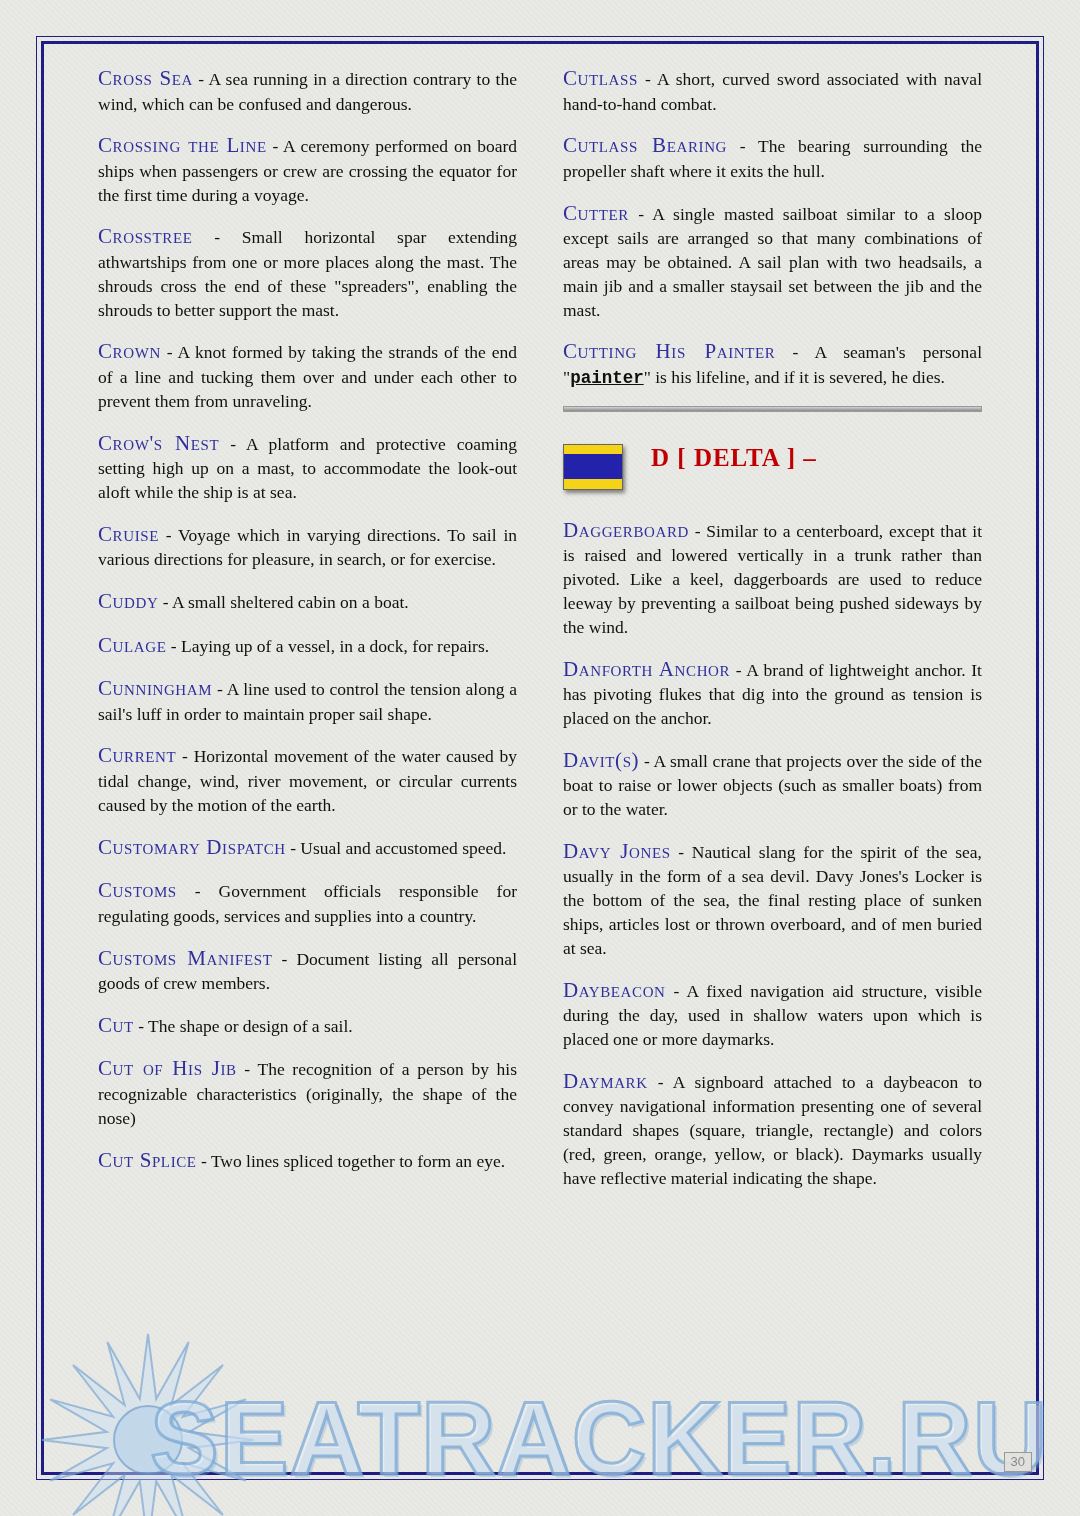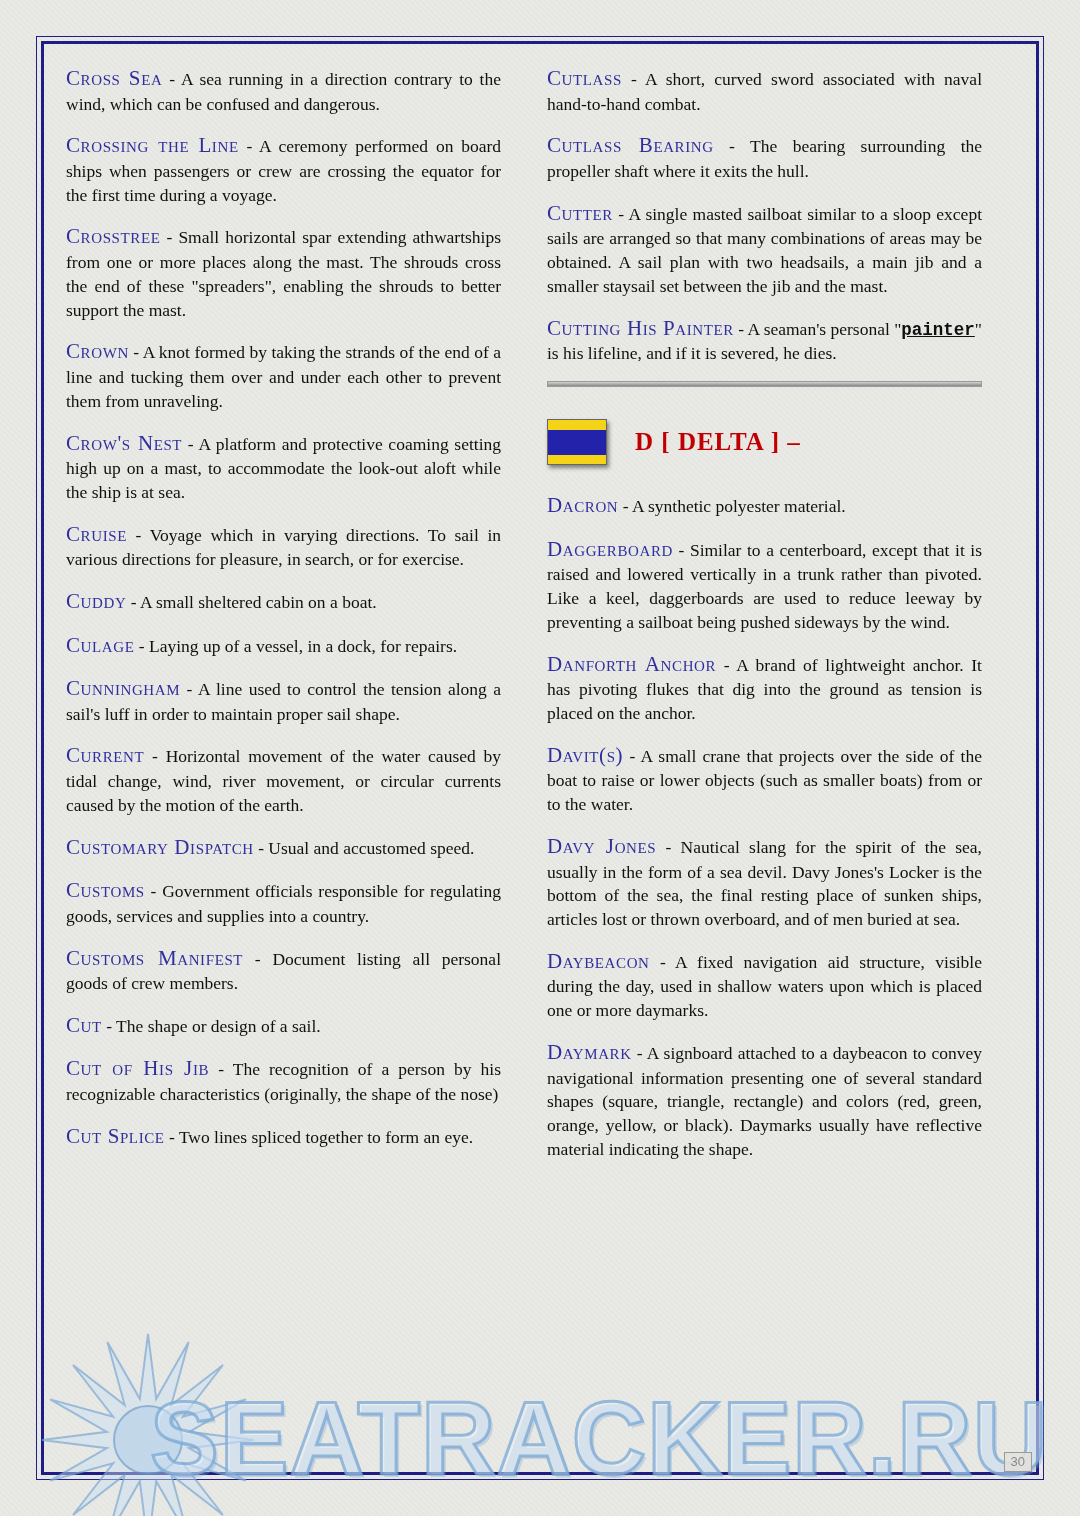--- a/index.html
+++ b/index.html
@@ -24,21 +24,21 @@
   .frame-outer {
     position: absolute; inset: 36px;
     border: 1.5px solid var(--frame-blue);
   }
   .frame-inner {
     position: absolute; inset: 4px;
     border: 3px solid var(--frame-blue);
   }
   .content {
     position: absolute; inset: 0;
-    padding: 20px 54px 0 22px;
+    padding: 20px 54px 0 54px;
     display: flex; gap: 46px;
     z-index: 1;
   }
   .col { flex: 1 1 0; min-width: 0; }
 
   .entry {
     text-align: justify;
     font-size: 17.5px;
     line-height: 1.36;
     color: #101010;
@@ -54,21 +54,21 @@
   .def .emph { font-weight: bold; text-decoration: underline; font-family: Liberation Mono, monospace; }
 
   .divider {
     height: 6px;
     margin: 12px 0 32px 0;
     background: linear-gradient(to bottom, #d2d2d2, #8a8a8a);
     border: 1px solid #9a9a9a;
   }
 
   .section-header {
-    display: flex; align-items: center; gap: 28px;
+    display: flex; align-items: flex-start; gap: 28px;
     margin: 0 0 26px 0;
   }
   .flag {
     display: inline-flex; flex-direction: column;
     width: 60px; height: 46px;
     border: 1px solid #666;
     box-shadow: 2px 3px 4px rgba(0,0,0,0.45);
   }
   .flag .stripe-y { flex: 22; background: var(--flag-yellow); }
   .flag .stripe-b { flex: 56; background: var(--flag-blue); }
@@ -154,21 +154,20 @@
           <div class="section-header">
             <span class="flag">
               <span class="stripe-y"></span>
                 <span class="stripe-b"></span>
                 <span class="stripe-y"></span>
             </span>
             <span class="section-title">D  [ DELTA ] –</span>
           </div>
 
           <div id="col-right-bottom">
-              <p class="entry"><span class="term">Dacron</span> - <span class="def">A synthetic polyester material.</span></p>
               <p class="entry"><span class="term">Daggerboard</span> - <span class="def">Similar to a centerboard, except that it is raised and lowered vertically in a trunk rather than pivoted. Like a keel, daggerboards are used to reduce leeway by preventing a sailboat being pushed sideways by the wind.</span></p>
               <p class="entry"><span class="term">Danforth Anchor</span> - <span class="def">A brand of lightweight anchor. It has pivoting flukes that dig into the ground as tension is placed on the anchor.</span></p>
               <p class="entry"><span class="term">Davit(s)</span> - <span class="def">A small crane that projects over the side of the boat to raise or lower objects (such as smaller boats) from or to the water.</span></p>
               <p class="entry"><span class="term">Davy Jones</span> - <span class="def">Nautical slang for the spirit of the sea, usually in the form of a sea devil. Davy Jones's Locker is the bottom of the sea, the final resting place of sunken ships, articles lost or thrown overboard, and of men buried at sea.</span></p>
               <p class="entry"><span class="term">Daybeacon</span> - <span class="def">A fixed navigation aid structure, visible during the day, used in shallow waters upon which is placed one or more daymarks.</span></p>
               <p class="entry"><span class="term">Daymark</span> - <span class="def">A signboard attached to a daybeacon to convey navigational information presenting one of several standard shapes (square, triangle, rectangle) and colors (red, green, orange, yellow, or black). Daymarks usually have reflective material indicating the shape.</span></p>
             </div>
         </div>
 
       </div>

